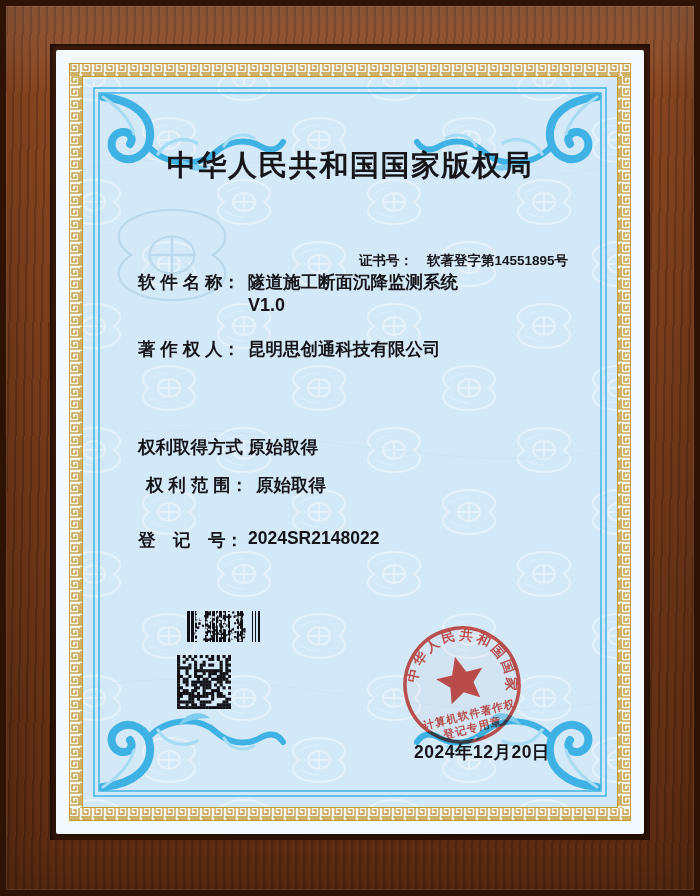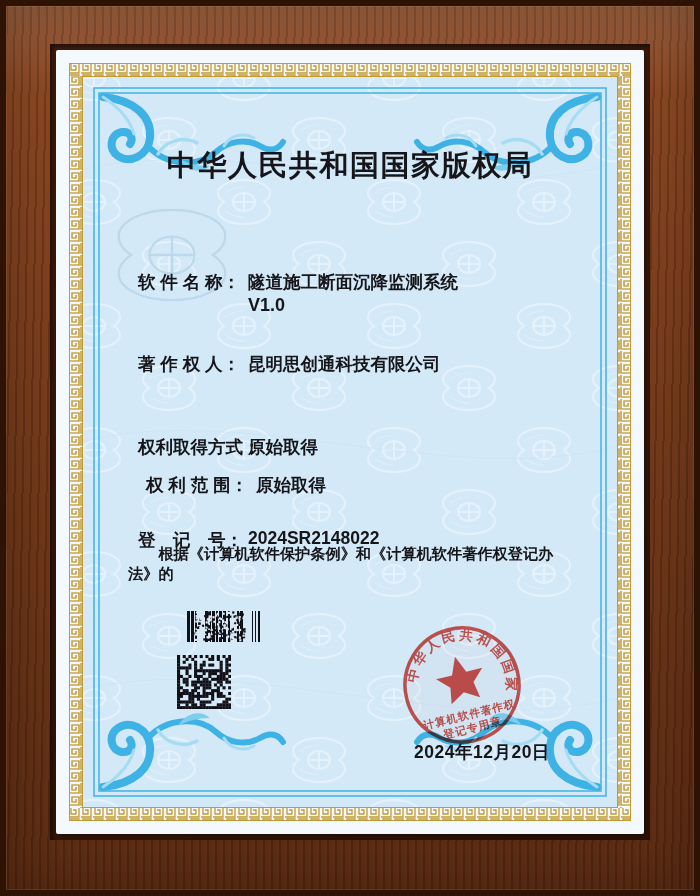--- a/index.html
+++ b/index.html
@@ -33,21 +33,21 @@
   
   .txt{position:absolute;z-index:3;white-space:pre;}
   .title1{top:96px;left:0;width:100%;text-align:center;font-size:29px;font-weight:800;letter-spacing:1.5px;}
   .title2{top:139px;left:0;width:100%;text-align:center;font-size:30px;font-weight:800;letter-spacing:3px;}
   .certno{top:187px;left:0;width:512px;text-align:right;font-size:13.5px;font-weight:700;}
   .certno .gap{display:inline-block;width:14px;}
   .row{position:absolute;left:0;z-index:3;font-size:17.5px;font-weight:700;white-space:pre;}
   .row .lbl{position:absolute;left:82px;top:0;}
   .row .val{position:absolute;left:192px;top:0;white-space:pre;text-align:right;}
   .r1{top:220px;} .r1b{top:245px;left:192px;font-size:18px;font-weight:700;}
-  .r2{top:287px;margin-top:15px;} .r3{top:385px;} .r4{top:423px;margin-left:8px;} .r5{top:478px;}
+  .r2{top:287px;} .r3{top:385px;} .r4{top:423px;margin-left:8px;} .r5{top:478px;}
   .stmt{left:72px;width:446px;font-size:15.2px;font-weight:700;line-height:20px;white-space:normal;}
   .stmt1{top:494px;text-indent:2em;}
   .stmt2{top:528px;}
   .date{top:690px;left:358px;font-size:17.5px;font-weight:700;letter-spacing:.5px;}
   
   .code{position:absolute;z-index:3;}
   #barcode-svg{left:122px;top:561px;}
   #datamatrix-svg{left:121px;top:605px;}
   #seal-svg{position:absolute;left:321px;top:550px;z-index:4;mix-blend-mode:multiply;opacity:.9;}
   .seal-stroke{stroke:var(--seal-red,#d8433c);fill:rgba(221,70,60,.03);}
@@ -114,20 +114,23 @@
       <rect class="blue-line" stroke-width="1.6" x="43" y="43" width="502" height="698"></rect>
 
       <use href="#flourish" transform="translate(44,44)"></use>
       <use href="#flourish" transform="translate(544,44) scale(-1,1)"></use>
       <use href="#flourish" transform="translate(44,740) scale(1,-1)"></use>
       <use href="#flourish" transform="translate(544,740) scale(-1,-1)"></use>
     </svg>
 
     <div class="txt title1">中华人民共和国国家版权局</div>
 
+    <div class="txt certno">
+      <span>证书号：</span><span class="gap"></span><span>软著登字第14551895号</span>
+    </div>
 
     <div class="row r1">
       <span class="lbl">软 件 名 称：</span>
       <span class="val">隧道施工断面沉降监测系统</span>
     </div>
     <div class="txt r1b">V1.0</div>
 
     <div class="row r2">
       <span class="lbl">著 作 权 人：</span>
       <span class="val">昆明思创通科技有限公司</span>
@@ -141,21 +144,20 @@
     <div class="row r4">
       <span class="lbl">权 利 范 围：</span>
       <span class="val">原始取得</span>
     </div>
 
     <div class="row r5">
       <span class="lbl">登　记　号：</span>
       <span class="val">2024SR2148022</span>
     </div>
 
-    <div class="txt stmt stmt1">根据《计算机软件保护条例》和《计算机软件著作权登记办法》的</div>
 
     <svg id="barcode-svg" class="code" width="86" height="31" viewBox="0 0 86 31" xmlns="http://www.w3.org/2000/svg">
         <rect x="9" y="0" width="3" height="31" fill="#101016"></rect>
         <rect x="13" y="0" width="3" height="31" fill="#101016"></rect>
         <rect x="17" y="0" width="2" height="31" fill="#101016"></rect>
         <rect x="27" y="0" width="3" height="31" fill="#101016"></rect>
         <rect x="32" y="0" width="1" height="31" fill="#101016"></rect>
         <rect x="34" y="0" width="3" height="31" fill="#101016"></rect>
         <rect x="38" y="0" width="2" height="31" fill="#101016"></rect>
         <rect x="41" y="0" width="3" height="31" fill="#101016"></rect>

